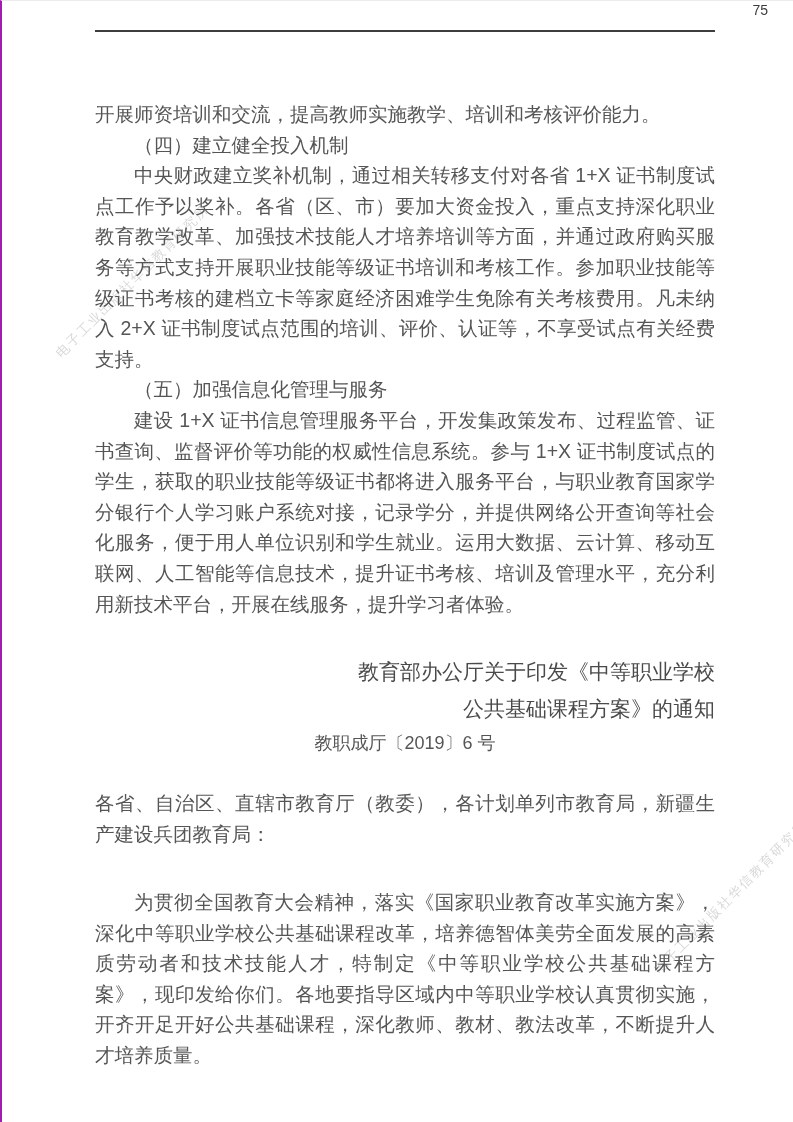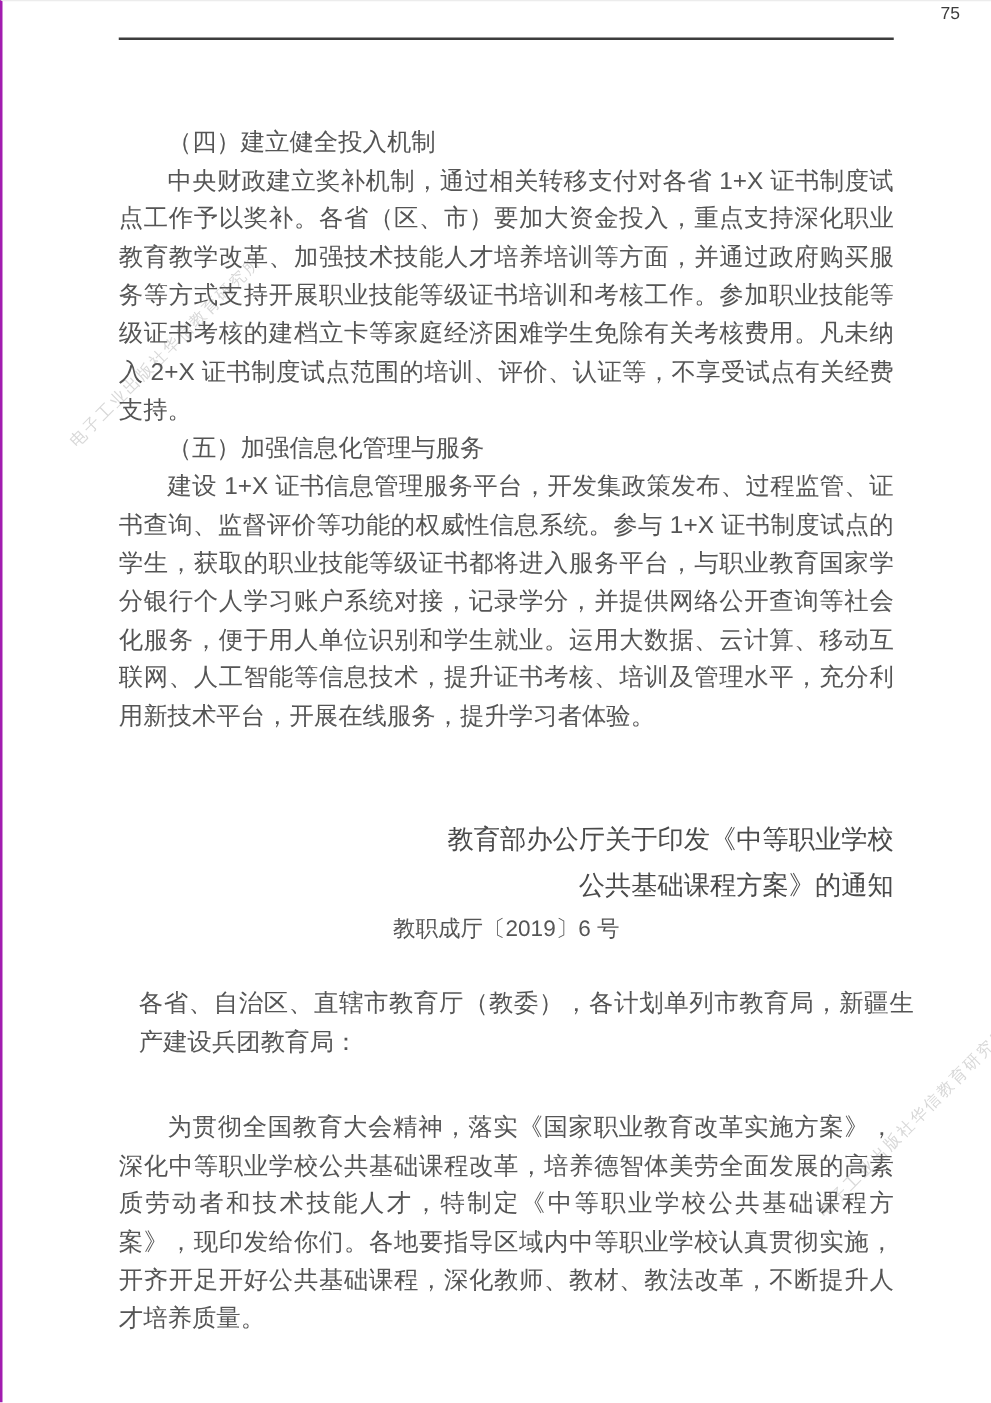--- a/index.html
+++ b/index.html
@@ -70,37 +70,38 @@
     line-height: 37px;
     color: #4a4a4a;
   }
   .doc-number {
     top: 728px;
     text-align: center;
     font-size: 18px;
     color: #555555;
     line-height: 28px;
   }
-  .salutation { top: 787px; margin-left: 16px; }
+  .salutation { top: 787px; }
   .notice-body { top: 886px; }
 </style>
 </head>
 <body>
 
 <div class="page">
 
   <div class="page-number">75</div>
 
   <div class="top-rule"></div>
 
   <div class="watermark wm1">电子工业出版社华信教育研究所</div>
 
   <div class="watermark wm2">电子工业出版社华信教育研究所</div>
 
   <div class="text-col part1 body-text">
+    <p>开展师资培训和交流，提高教师实施教学、培训和考核评价能力。</p>
     <p class="indent">（四）建立健全投入机制</p>
     <p class="indent">中央财政建立奖补机制，通过相关转移支付对各省 1+X 证书制度试点工作予以奖补。各省（区、市）要加大资金投入，重点支持深化职业教育教学改革、加强技术技能人才培养培训等方面，并通过政府购买服务等方式支持开展职业技能等级证书培训和考核工作。参加职业技能等级证书考核的建档立卡等家庭经济困难学生免除有关考核费用。凡未纳入 2+X 证书制度试点范围的培训、评价、认证等，不享受试点有关经费支持。</p>
     <p class="indent">（五）加强信息化管理与服务</p>
     <p class="indent">建设 1+X 证书信息管理服务平台，开发集政策发布、过程监管、证书查询、监督评价等功能的权威性信息系统。参与 1+X 证书制度试点的学生，获取的职业技能等级证书都将进入服务平台，与职业教育国家学分银行个人学习账户系统对接，记录学分，并提供网络公开查询等社会化服务，便于用人单位识别和学生就业。运用大数据、云计算、移动互联网、人工智能等信息技术，提升证书考核、培训及管理水平，充分利用新技术平台，开展在线服务，提升学习者体验。</p>
   </div>
 
   <div class="text-col notice-title">
     <div>教育部办公厅关于印发《中等职业学校</div>
     <div>公共基础课程方案》的通知</div>
   </div>

